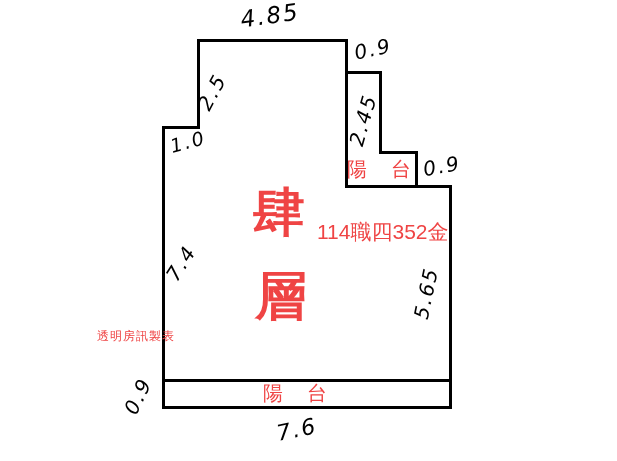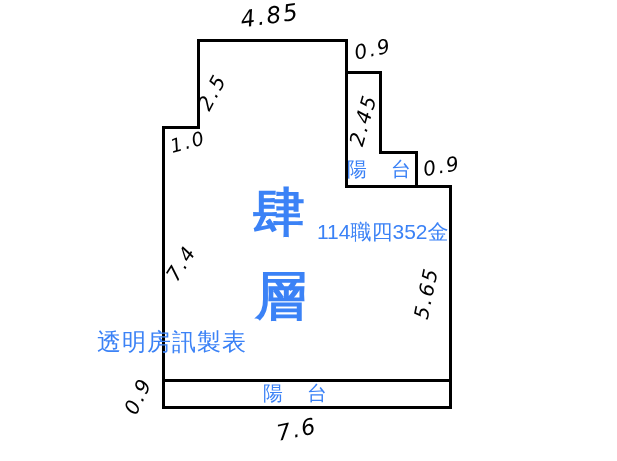--- a/index.html
+++ b/index.html
@@ -16,36 +16,36 @@
     overflow: hidden;
   }
   
   .wall {
     position: absolute;
     background: #000000;
   }
   
   .printed {
     position: absolute;
-    color: #3b82f6;
+    color: #ef4444;
     font-family: "Liberation Sans", sans-serif;
     white-space: nowrap;
     line-height: 1;
   }
   .balcony-label {
     font-size: 20px;
     letter-spacing: 2px;
   }
   .floor-char {
     font-family: "DejaVu Serif", "Liberation Serif", serif;
     font-weight: bold;
     font-size: 52px;
   }
   .id-line { font-size: 21px; }
-  .maker-note { font-size: 24px; letter-spacing: 1px; font-family: Liberation Serif, serif; }
+  .maker-note { font-size: 12px; letter-spacing: 1px; font-family: Liberation Serif, serif; }
   
   .dim {
     position: absolute;
     color: #000000;
     font-family: "DejaVu Sans", sans-serif;
     font-style: italic;
     font-size: 20px;
     letter-spacing: 2px;
     white-space: nowrap;
     line-height: 1;

